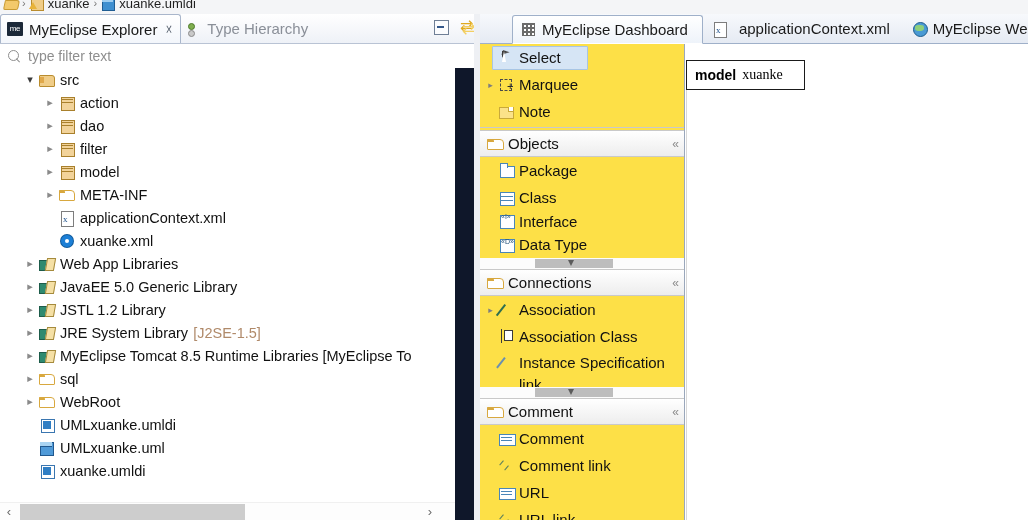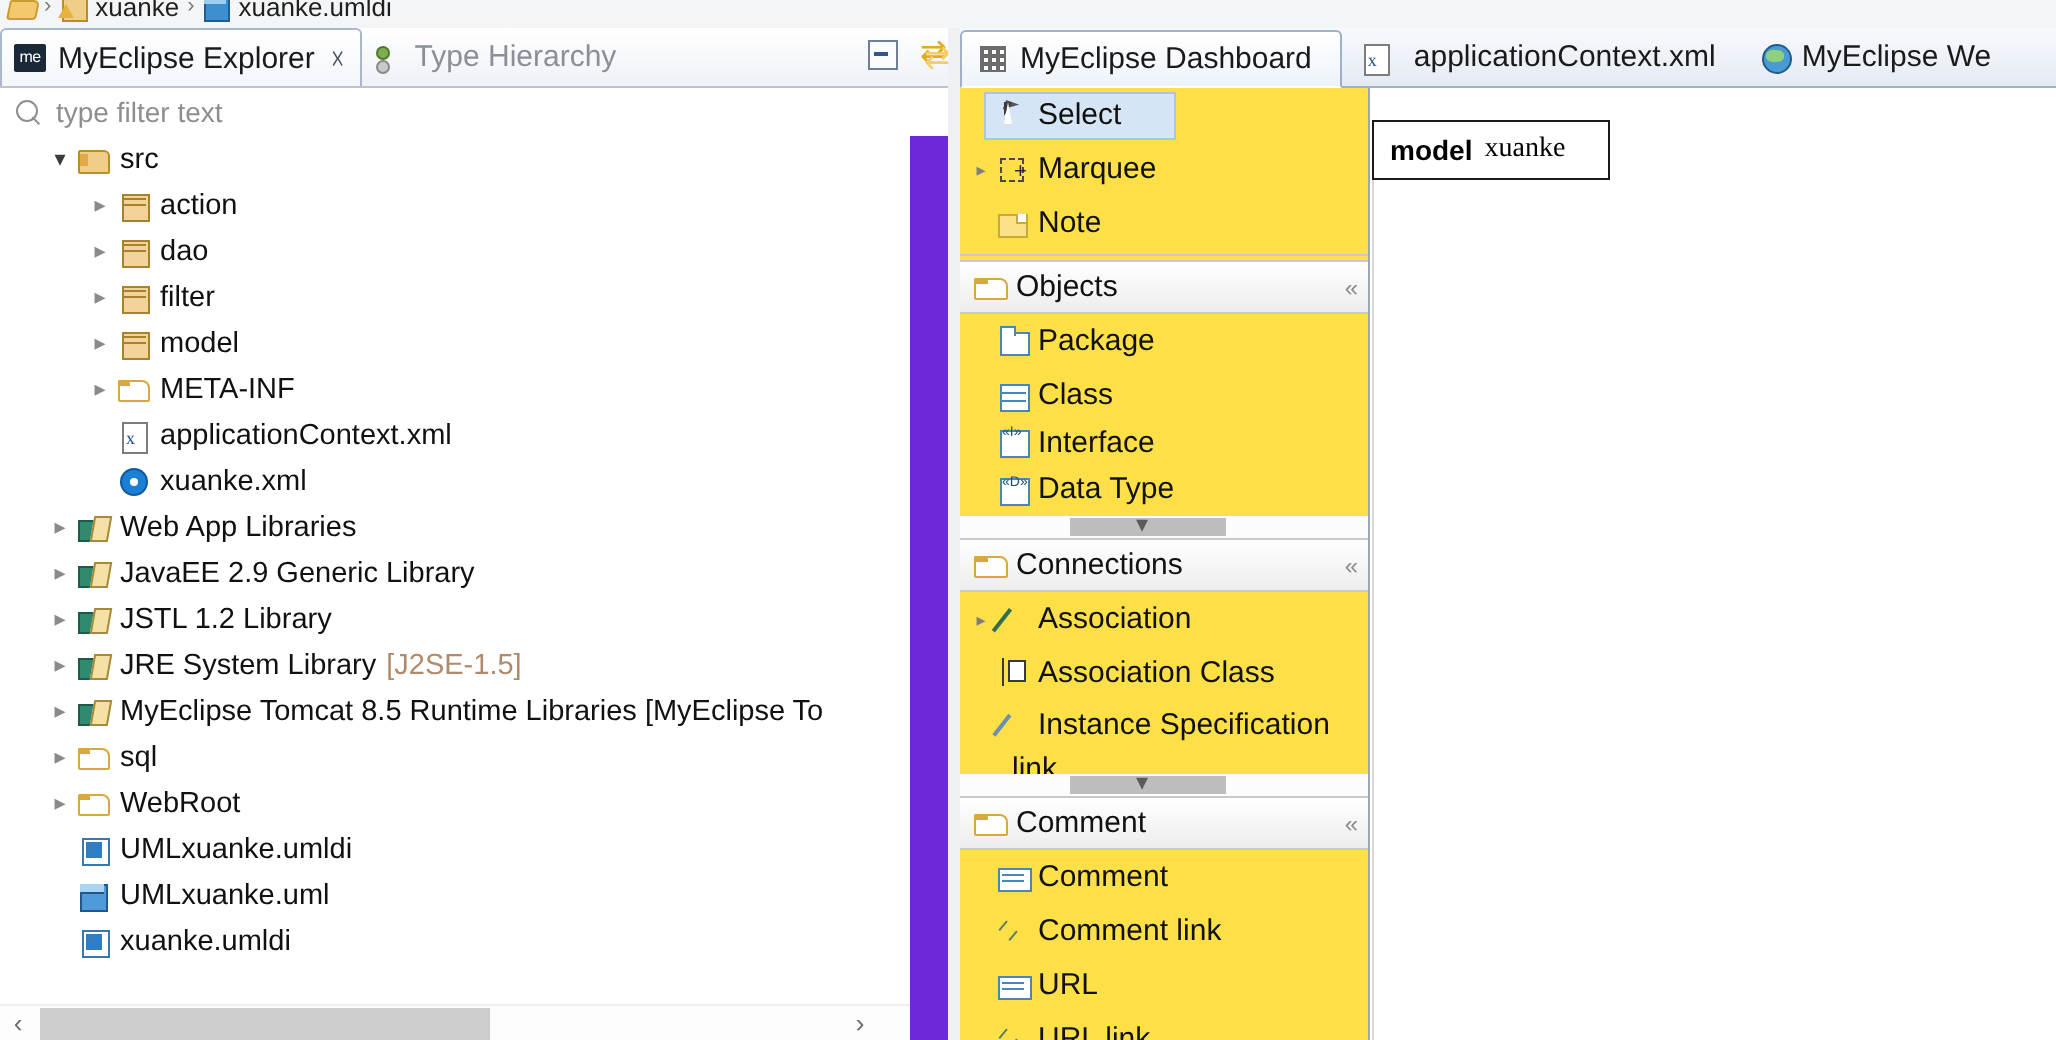--- a/index.html
+++ b/index.html
@@ -41,21 +41,21 @@
     background:#3f8fd0; border:1px solid #1f5d93;
   }
   .ico-uml-cube::after{
     content:""; position:absolute; left:1px; top:1px; width:11px;height:4px;
     background:#9ecdf0;
   }
 
   
   .left-panel {
     position: absolute; left: 0; top: 14px; width: 563px; height: 506px;
-    background: #6d28d9;
+    background: #0f172a;
   }
   .vtabbar {
     position: relative; height: 30px;
     background: linear-gradient(#ffffff,#eef1f7);
     border-bottom: 1px solid #b9c3d4;
     display: flex; align-items: center;
   }
   .vtab {
     display: flex; align-items: center; gap: 6px; height: 29px; padding: 0 8px 0 6px;
     font-size: 15px; color: #1a1a1a; position: relative;
@@ -160,21 +160,21 @@
     border-bottom: 1px solid #9fb0c9;
     display: flex; align-items: flex-end;
   }
   .etab {
     display: flex; align-items: center; gap: 6px; height: 29px; padding: 0 14px 0 8px;
     font-size: 15px; color: #1a1a1a; white-space: nowrap;
   }
   .etab.active {
     background: linear-gradient(#ffffff,#eef3fa);
     border: 1px solid #9fb0c9; border-bottom: 1px solid #ffffff;
-    border-radius: 3px 3px 0 0; margin-bottom: -1px;
+    border-radius: 3px 3px 0 0; margin-bottom: -1px; margin-left: 32px;
   }
   .i-dash { width:15px;height:15px;position:relative;display:inline-block; }
   .i-dash::before{content:"";position:absolute;left:1px;top:1px;width:13px;height:13px;background:#6b6b6b;}
   .i-dash::after{content:"";position:absolute;left:3px;top:3px;width:2px;height:2px;background:#fff;
     box-shadow:4px 0 0 #fff, 8px 0 0 #fff, 0 4px 0 #fff, 4px 4px 0 #fff, 8px 4px 0 #fff, 0 8px 0 #fff, 4px 8px 0 #fff, 8px 8px 0 #fff;}
   .i-globe { width:15px;height:15px;position:relative;display:inline-block; }
   .i-globe::before{content:"";position:absolute;left:1px;top:1px;width:13px;height:13px;border-radius:50%;background:#4a9ad4;border:1px solid #1d5c8d;}
   .i-globe::after{content:"";position:absolute;left:3px;top:4px;width:9px;height:6px;background:#8fd07a;border-radius:40%;}
 
   
@@ -334,21 +334,21 @@
       </div>
 
       <div class="trow" style="padding-left:22px">
         <span class="arrow">▸</span>
         <span class="ticon i-lib"></span>
         <span class="tlabel">Web App Libraries</span>
       </div>
       <div class="trow" style="padding-left:22px">
         <span class="arrow">▸</span>
         <span class="ticon i-lib"></span>
-        <span class="tlabel">JavaEE 2.9 Generic Library</span>
+        <span class="tlabel">JavaEE 5.0 Generic Library</span>
       </div>
       <div class="trow" style="padding-left:22px">
         <span class="arrow">▸</span>
         <span class="ticon i-lib"></span>
         <span class="tlabel">JSTL 1.2 Library</span>
       </div>
       <div class="trow" style="padding-left:22px">
         <span class="arrow">▸</span>
         <span class="ticon i-lib"></span>
         <span class="tlabel">JRE System Library</span>
@@ -490,21 +490,21 @@
       <div class="pal-item">
         <span class="pal-exp"></span>
         <span class="pal-ico g-assocclass"></span>
         <span>Association Class</span>
       </div>
       <div class="pal-item" style="height:24px">
         <span class="pal-exp"></span>
         <span class="pal-ico g-instlink"></span>
         <span>Instance Specification</span>
       </div>
-      <div class="pal-item" style="height:21px;padding-left:26px">
+      <div class="pal-item" style="height:21px;padding-left:39px">
         <span>link</span>
       </div>
       <div class="pal-scrollstrip" style="margin-top:-8px">
         <span class="bar"></span>
         <span class="chv">▾</span>
       </div>
 
       <div class="pal-header">
         <span class="pal-ico g-folder" style="margin-left:2px"></span>
         <span>Comment</span>

